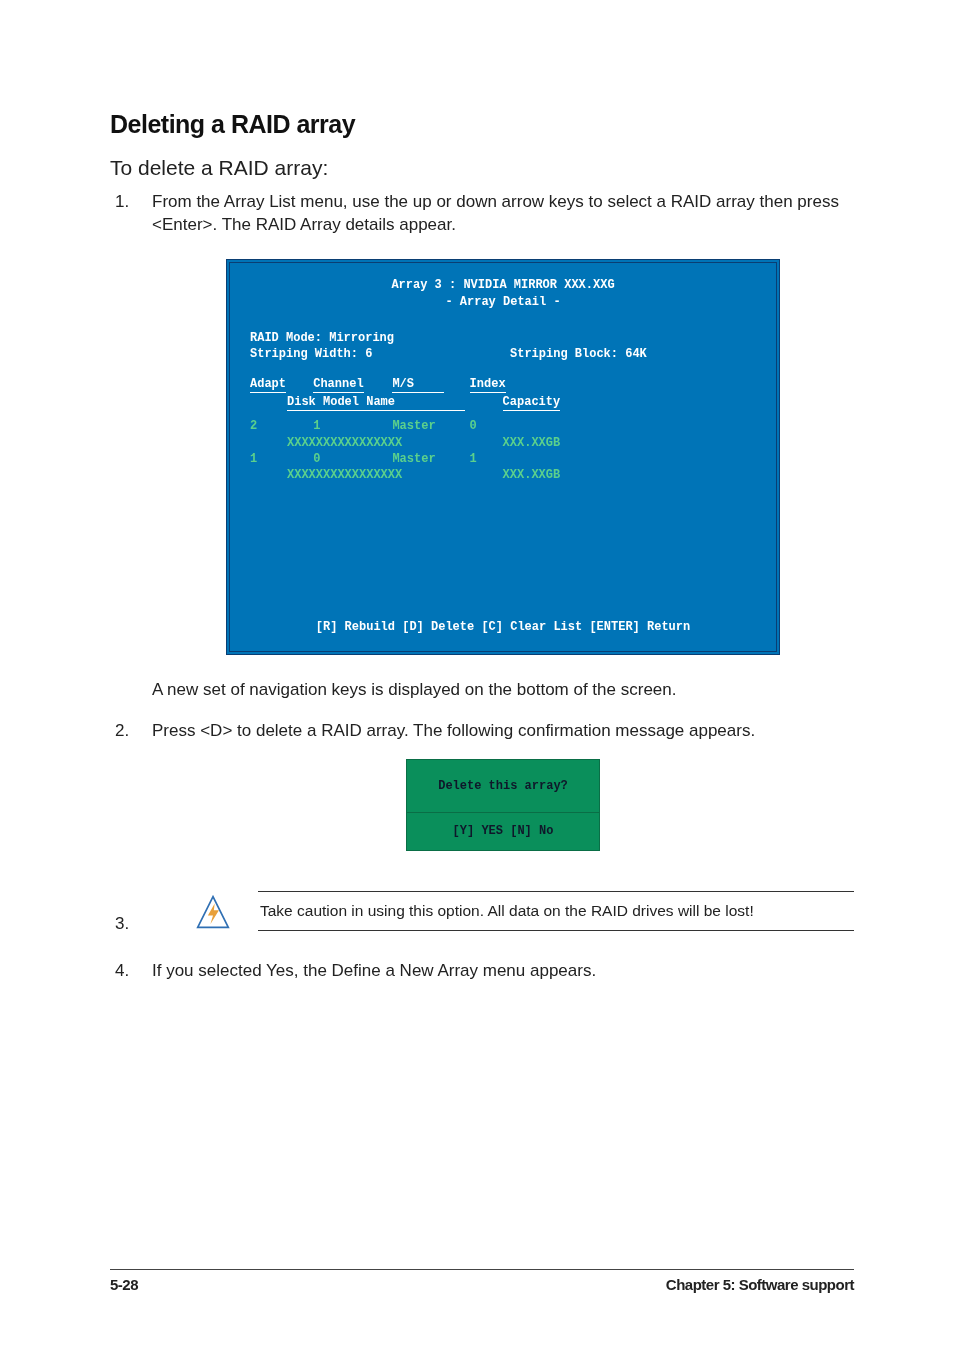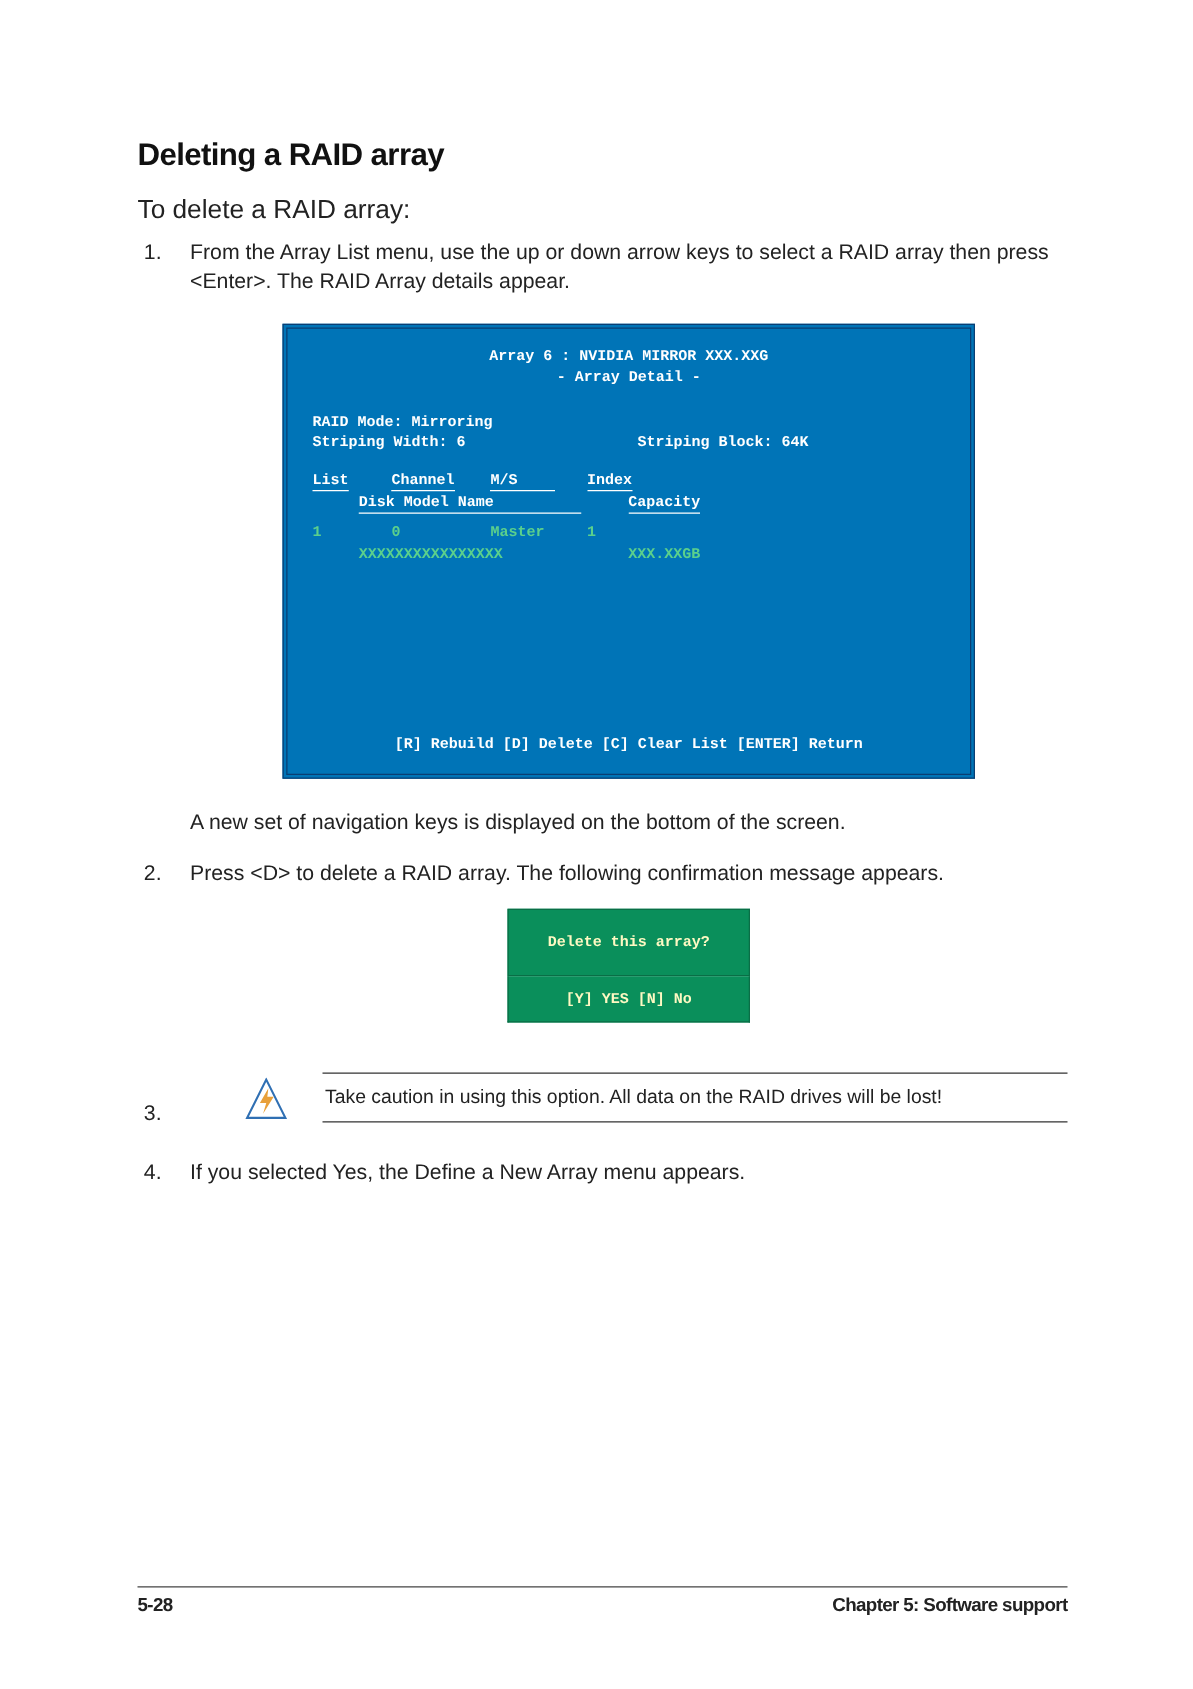--- a/index.html
+++ b/index.html
@@ -96,21 +96,21 @@
     padding: 12px 8px 16px 8px;
     font-weight: bold;
   }
 
   
   .confirm-box {
     width: 194px;
     margin: 16px auto 40px auto;
     font-family: "Courier New", monospace;
     font-size: 12px;
-    color: #fef9c3;
+    color: #0f172a;
     font-weight: bold;
   }
   .confirm-top {
     background: #0a8f5b;
     padding: 18px 8px;
     text-align: center;
     border: 1px solid #0a6e46;
   }
   .confirm-bottom {
     background: #0a8f5b;
@@ -172,41 +172,49 @@
 
   <p class="intro">To delete a RAID array:</p>
 
   <ol class="steps">
     <li>
       <span>From the Array List menu, use the up or down arrow keys to select a RAID array then press &lt;Enter&gt;. The RAID Array details appear.</span>
 
       
       <div class="bios-box">
         <div class="center-header">
-          <div>Array 6 : NVIDIA MIRROR  XXX.XXG</div>
+          <div>Array 3 : NVIDIA MIRROR  XXX.XXG</div>
           <div>- Array Detail -</div>
         </div>
         <div class="bios-body">
           <div class="bios-row">RAID Mode: Mirroring</div>
           <div class="bios-row">
             <span style="display:inline-block; width:260px;">Striping Width: 6</span>
             <span>Striping Block: 64K</span>
           </div>
 
           <div class="bios-table">
             <div class="bios-header-row">
-              <span class="bios-th col-adapt"><span class="underline">List</span></span>
+              <span class="bios-th col-adapt"><span class="underline">Adapt</span></span>
               <span class="bios-th col-channel"><span class="underline">Channel</span></span>
               <span class="bios-th col-ms"><span class="underline" style="padding-right:30px;">M/S</span></span>
               <span class="bios-th col-index"><span class="underline">Index</span></span>
               <span class="bios-th col-model"><span class="underline" style="padding-right:70px;">Disk Model Name</span></span>
               <span class="bios-th col-cap"><span class="underline">Capacity</span></span>
             </div>
             <div style="height:6px;"></div>
 
+            <div>
+              <span class="bios-td col-adapt data-color">2</span>
+              <span class="bios-td col-channel data-color">1</span>
+              <span class="bios-td col-ms data-color">Master</span>
+              <span class="bios-td col-index data-color">0</span>
+              <span class="bios-td col-model data-color">XXXXXXXXXXXXXXXX</span>
+              <span class="bios-td col-cap data-color">XXX.XXGB</span>
+            </div>
             <div>
               <span class="bios-td col-adapt data-color">1</span>
               <span class="bios-td col-channel data-color">0</span>
               <span class="bios-td col-ms data-color">Master</span>
               <span class="bios-td col-index data-color">1</span>
               <span class="bios-td col-model data-color">XXXXXXXXXXXXXXXX</span>
               <span class="bios-td col-cap data-color">XXX.XXGB</span>
             </div>
           </div>
 

